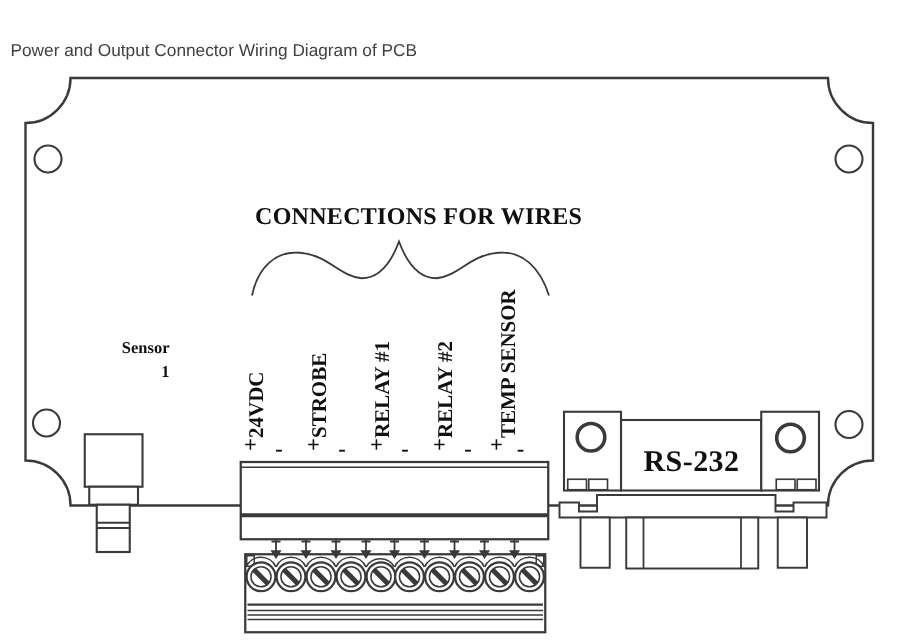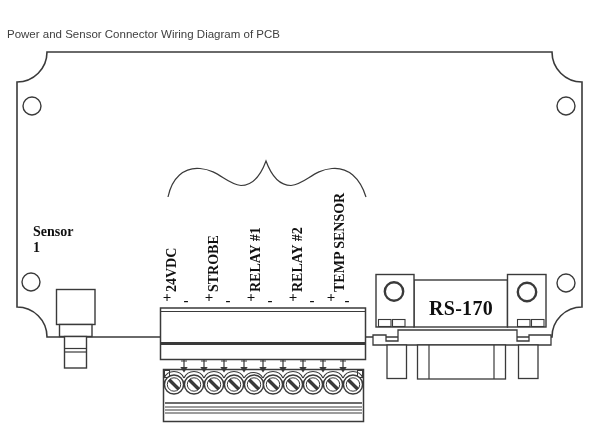--- a/index.html
+++ b/index.html
@@ -7,34 +7,34 @@
         font-family:"Liberation Sans",sans-serif;color:var(--color-text,#404040);}
   .abs{position:absolute;}
   #title{left:7px;top:7px;font-size:14px;font-weight:500;letter-spacing:.2px;
          color:var(--color-accent,#e8812d);}
   #subtitle{left:7px;top:28px;font-size:11.5px;color:var(--color-text,#404040);}
   #diagram-svg{left:0;top:0;color:var(--color-line,#3a3a3a);}
   .serifb{font-family:"Liberation Serif","DejaVu Serif",serif;font-weight:bold;
           color:#101010;}
   #connections-label{left:170px;top:136px;width:200px;text-align:center;
           font-size:16px;letter-spacing:.2px;white-space:nowrap;}
-  #sensor-label{left:33px;top:224px;width:80px;text-align:left;
-          font-size:14px;line-height:16px;}
+  #sensor-label{left:33px;top:224px;width:80px;text-align:right;
+          font-size:11px;line-height:16px;}
   .term-label{top:292px;height:14px;line-height:14px;font-size:14px;
           white-space:nowrap;transform:rotate(-90deg);transform-origin:0 0;}
   .plus,.minus{font-size:15px;transform:translate(-50%,-50%);line-height:14px;}
   #rs232-label{left:415px;top:297px;width:92px;text-align:center;font-size:20px;
           letter-spacing:.3px;}
 </style>
 </head>
 <body>
 
 <div id="page">
 
-  <div class="abs" id="subtitle">Power and Sensor Connector Wiring Diagram of PCB</div>
+  <div class="abs" id="subtitle">Power and Output Connector Wiring Diagram of PCB</div>
 
   <svg id="diagram-svg" class="abs" width="600" height="428" viewBox="0 0 600 428">
 
     <g>
       <path d="M 17 82 A 30 30 0 0 0 47 52 L 552 52 A 30 30 0 0 0 582 82
                L 582 307 A 30 30 0 0 0 552 337 L 47 337 A 30 30 0 0 0 17 307 Z" fill="none" stroke="currentColor" stroke-width="1.6"></path>
     </g>
 
     <circle cx="32" cy="106" r="9" fill="none" stroke="currentColor" stroke-width="1.4"></circle>
     <circle cx="566" cy="106" r="9" fill="none" stroke="currentColor" stroke-width="1.4"></circle>
@@ -191,20 +191,21 @@
                L529 341 L529 335 L551 335 L551 345 L373 345 Z" fill="#fff" stroke="currentColor" stroke-width="1.3"></path>
 
       <rect x="387" y="345" width="19.5" height="33.5" fill="#fff" stroke="currentColor" stroke-width="1.3"></rect>
       <rect x="518.5" y="345" width="19.5" height="33.5" fill="#fff" stroke="currentColor" stroke-width="1.3"></rect>
       <rect x="417.5" y="345" width="88" height="34" fill="#fff" stroke="currentColor" stroke-width="1.3"></rect>
       <line x1="429" y1="345" x2="429" y2="379" stroke="currentColor" stroke-width="1.2"></line>
       <line x1="494" y1="345" x2="494" y2="379" stroke="currentColor" stroke-width="1.2"></line>
     </g>
   </svg>
 
+  <div class="abs serifb" id="connections-label">CONNECTIONS FOR WIRES</div>
 
   <div class="abs serifb" id="sensor-label">
     <div>Sensor</div>
     <div>1</div>
   </div>
 
   <div class="abs serifb term-label" style="left:165px;">24VDC</div>
   <div class="abs serifb term-label" style="left:207px;">STROBE</div>
   <div class="abs serifb term-label" style="left:249px;">RELAY #1</div>
   <div class="abs serifb term-label" style="left:291px;">RELAY #2</div>
@@ -214,14 +215,14 @@
   <div class="abs serifb minus" style="left:186px;top:300px;">-</div>
   <div class="abs serifb plus" style="left:209px;top:297px;">+</div>
   <div class="abs serifb minus" style="left:228px;top:300px;">-</div>
   <div class="abs serifb plus" style="left:251px;top:297px;">+</div>
   <div class="abs serifb minus" style="left:270px;top:300px;">-</div>
   <div class="abs serifb plus" style="left:293px;top:297px;">+</div>
   <div class="abs serifb minus" style="left:312px;top:300px;">-</div>
   <div class="abs serifb plus" style="left:331px;top:297px;">+</div>
   <div class="abs serifb minus" style="left:347px;top:300px;">-</div>
 
-  <div class="abs serifb" id="rs232-label">RS-170</div>
+  <div class="abs serifb" id="rs232-label">RS-232</div>
 </div>
 
 </body></html>

